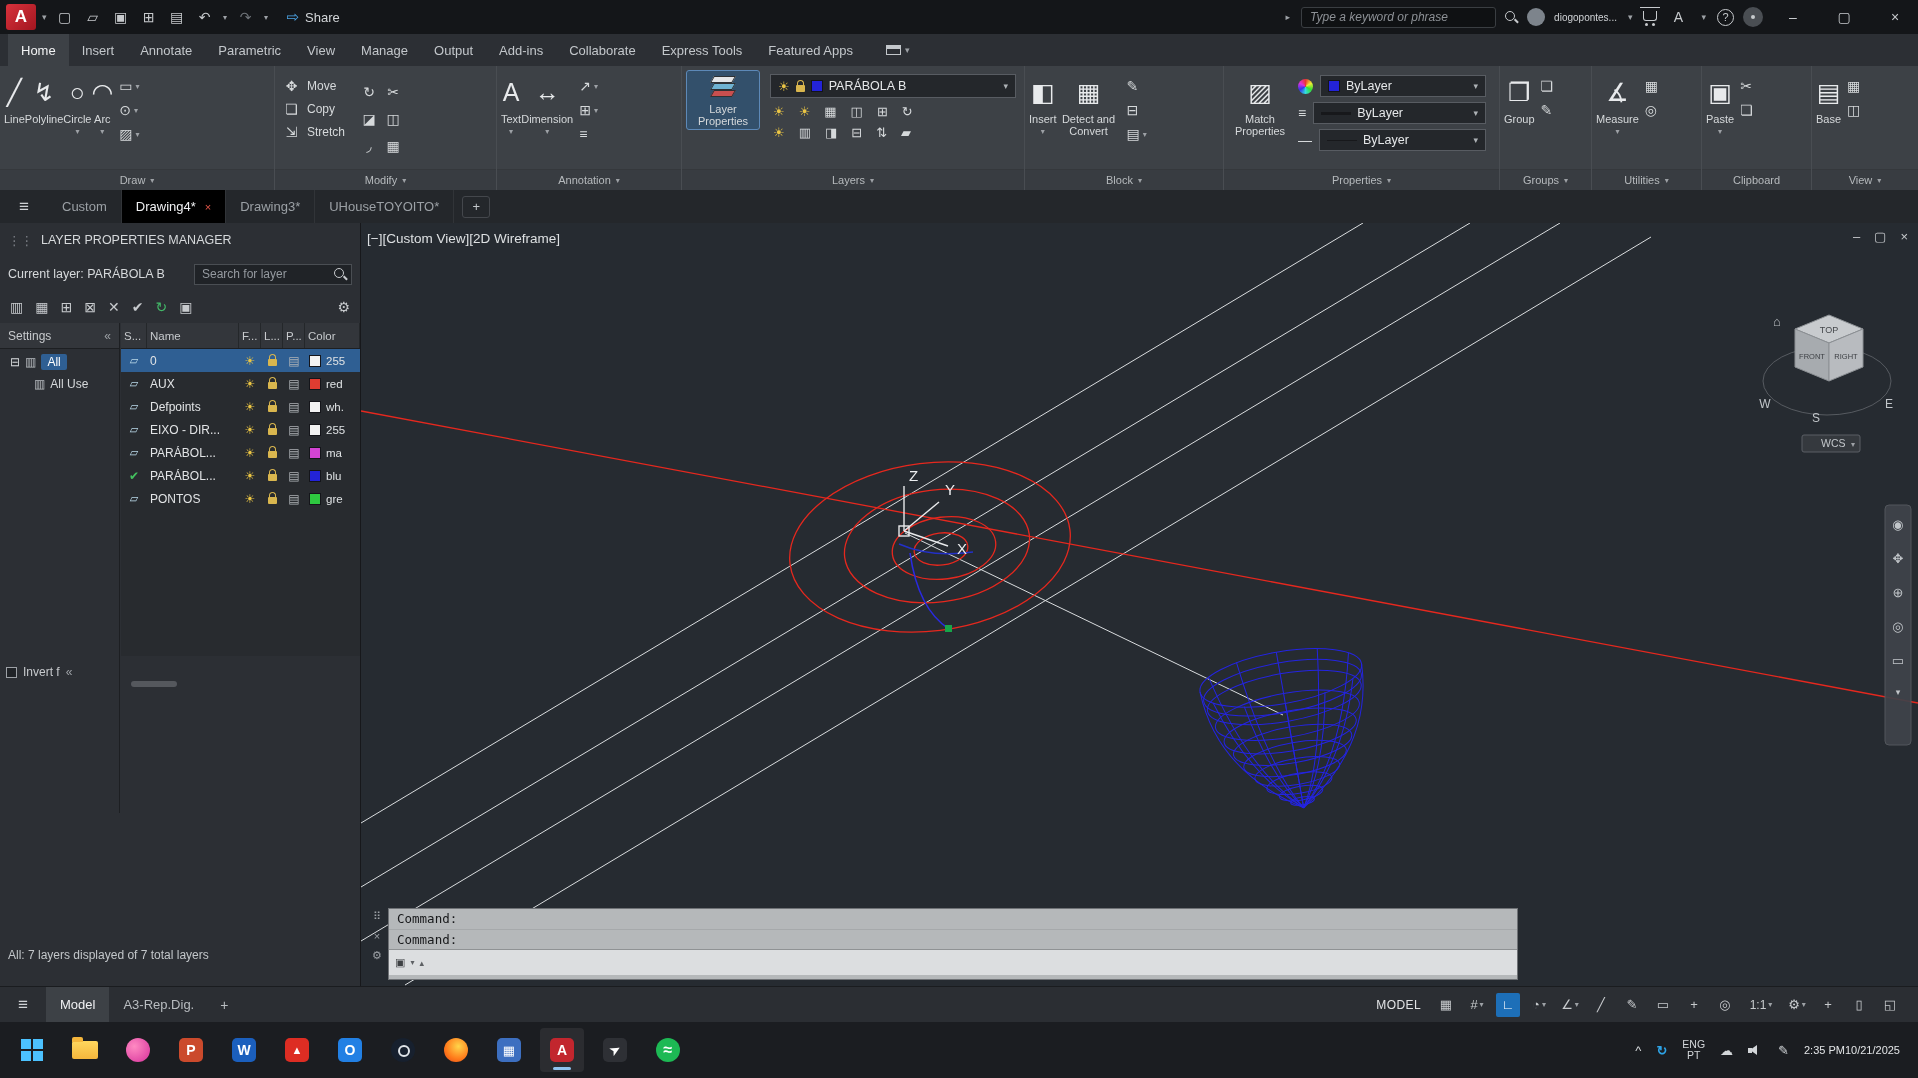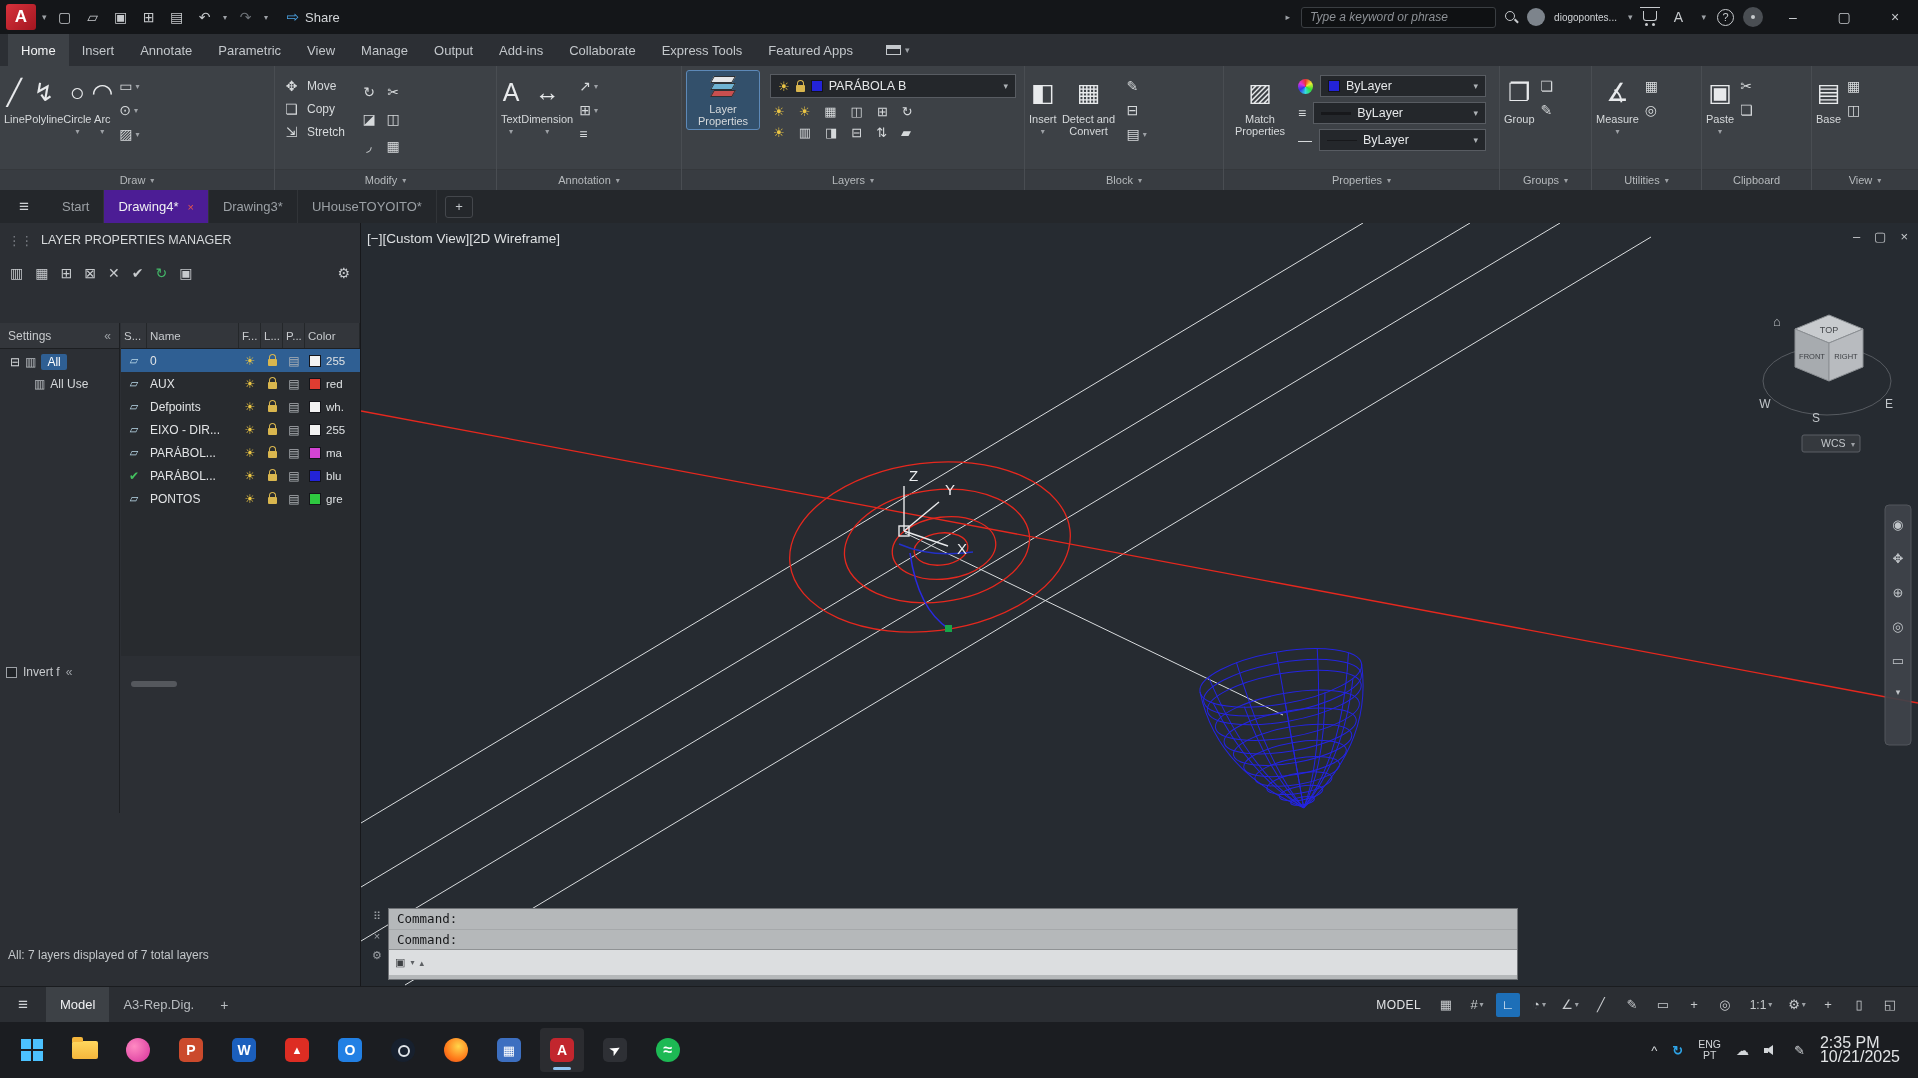--- a/index.html
+++ b/index.html
@@ -81,21 +81,21 @@
 .prow .rselect{flex:1;height:22px}
 .cwheel{width:15px;height:15px;border-radius:50%;background:conic-gradient(#e33,#ee3,#3d3,#3dd,#33e,#d3d,#e33)}
 .lwline{width:30px;height:3px;background:#17181b}
 .ltline{width:30px;height:1px;background:#17181b}
 .dlauncher{position:absolute;right:4px;bottom:4px;font-size:10px;color:#9da1a6}
 
 
 .filetabs{position:absolute;top:190px;left:0;right:0;height:33px;background:#24272b;display:flex;align-items:stretch;z-index:27}
 .ft-menu{width:48px;display:flex;align-items:center;justify-content:center;color:#cfd2d5;font-size:17px}
 .ftab{padding:0 14px;display:flex;align-items:center;gap:9px;color:#9ba0a5;font-size:13px;border-right:1px solid #313438}
-.ftab.active{background:#4c1d95;color:#f0f1f3}
+.ftab.active{background:#000000;color:#f0f1f3}
 .ftab .fx{color:#e8574a;font-size:11px}
 .ft-plus{width:28px;height:22px;margin-left:8px;display:flex;align-items:center;justify-content:center;color:#c3c7cb;border:1px solid #44474c;border-radius:3px;align-self:center}
 
 
 .palette{position:absolute;left:0;top:223px;width:361px;height:763px;background:#2c2f34;border-right:1px solid #17181b;z-index:10}
 .pal-head{height:34px;display:flex;align-items:center;gap:8px;padding:0 8px;color:#d6d9db;font-size:12.5px}
 .pal-grip{color:#7d8187}
 .pal-current{height:34px;display:flex;align-items:center;justify-content:space-between;padding:0 8px;font-size:12.5px;color:#d6d9db}
 .pal-search{position:relative;width:158px}
 .pal-search input{width:100%;height:21px;background:#202327;border:1px solid #4a4e53;color:#d0d3d6;font-size:12px;padding:0 22px 0 7px;outline:none}
@@ -194,21 +194,21 @@
 .curs{background:#2e3035;font-size:12px}
 .curs span{transform:rotate(-30deg);color:#fff}
 .spot{background:#1db954;color:#fff;font-weight:bold;font-size:16px}
 .tray{margin-left:auto;display:flex;align-items:center;gap:15px;padding-right:8px;color:#d3d6d9}
 .tr{font-size:13px}
 .sync{color:#2ea3e6;font-weight:bold}
 .lang{display:flex;flex-direction:column;align-items:center;font-size:10.5px;line-height:11px;color:#d3d6d9}
 .spk{position:relative;width:15px;height:12px}
 .spk::before{content:"";position:absolute;left:0;top:3.5px;width:4px;height:5px;background:#d3d6d9}
 .spk::after{content:"";position:absolute;left:2px;top:1px;border-top:5px solid transparent;border-bottom:5px solid transparent;border-right:7px solid #d3d6d9}
-.clock{display:flex;flex-direction:column;align-items:flex-start;font-size:16px;line-height:14px;color:#e2e4e6}
+.clock{display:flex;align-items:center;font-size:11px;line-height:14px;color:#e2e4e6}
 </style>
 </head>
 <body>
 
 <div id="app">
 
   <div class="titlebar">
     <div class="logo">
         <span>A</span>
       </div>
@@ -542,39 +542,46 @@
       <div class="panel-label">
           <span>View</span>
           <span class="pcaret">▾</span>
         </div>
     </div>
   </div>
 
   <div class="filetabs">
     <div class="ft-menu">≡</div>
     <div class="ftab">
-        <span>Start</span>
+        <span>Custom</span>
       </div>
     <div class="ftab active">
         <span>Drawing4*</span>
         <span class="fx">×</span>
       </div>
     <div class="ftab">
         <span>Drawing3*</span>
       </div>
     <div class="ftab">
         <span>UHouseTOYOITO*</span>
       </div>
     <div class="ft-plus">+</div>
   </div>
 
   <div class="palette">
     <div class="pal-head">
       <span class="pal-grip">⋮⋮</span>
       <span>LAYER PROPERTIES MANAGER</span>
+    </div>
+    <div class="pal-current">
+      <span>Current layer: PARÁBOLA B</span>
+      <span class="pal-search">
+        <input placeholder="Search for layer" style="">
+        <span class="mag"></span>
+      </span>
     </div>
     <div class="pal-tools">
       <span class="pt">▥</span>
       <span class="pt">▦</span>
       <span class="pt">⊞</span>
       <span class="pt">⊠</span>
       <span class="pt">✕</span>
       <span class="pt">✔</span>
       <span class="pt grn">↻</span>
       <span class="pt">▣</span>

